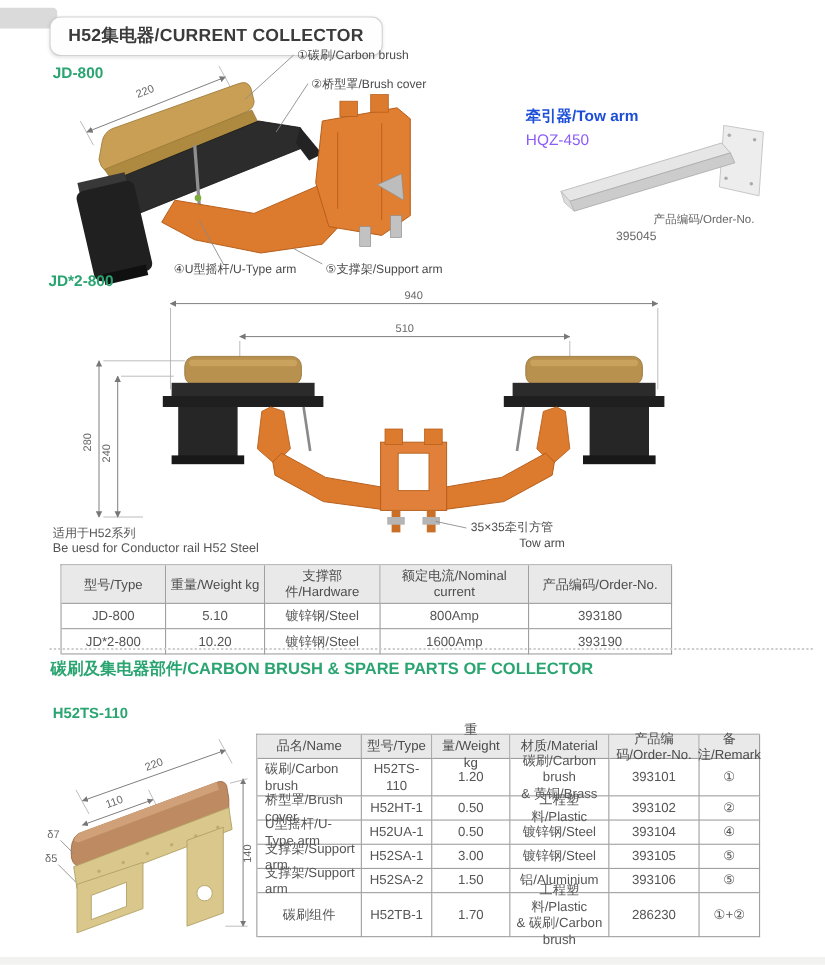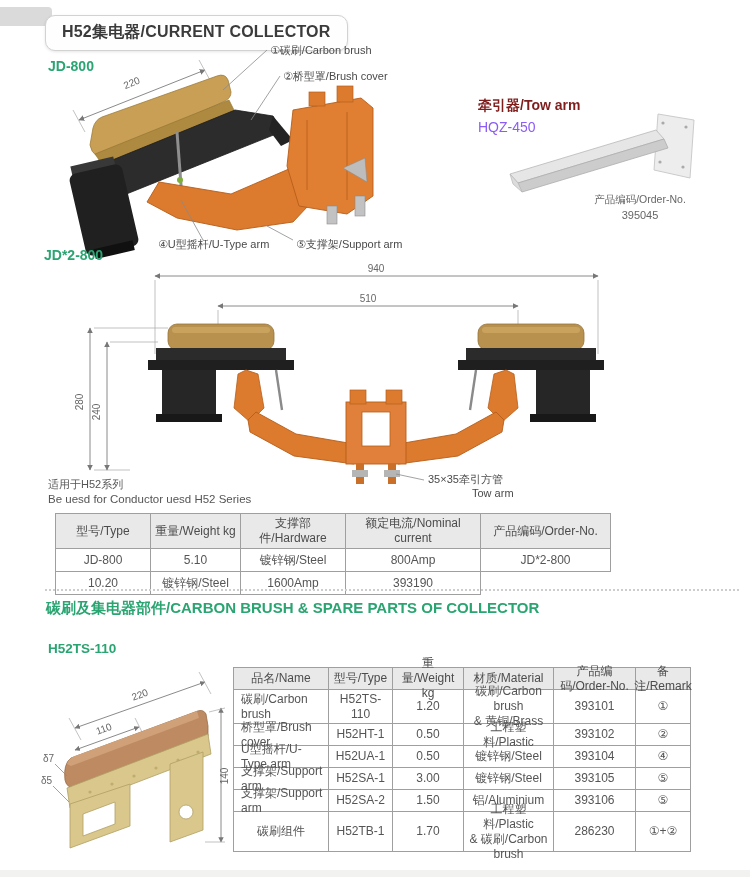--- a/index.html
+++ b/index.html
@@ -14,24 +14,24 @@
     left:45px; top:15px; padding:6px 16px 7px 16px;
     border:1px solid #d2d2d2; border-radius:10px; background:#fefefe;
     box-shadow:0 1px 3px rgba(0,0,0,0.10);
     font-size:16px; font-weight:700; color:#3b3b3b; letter-spacing:0.2px;
   }
   .green-label{color:#2aa571; font-weight:700;}
   .lbl-jd800{left:48px; top:58px; font-size:14px;}
   .lbl-jd2800{left:44px; top:247px; font-size:14px;}
   .lbl-h52ts{left:48px; top:641px; font-size:13.5px;}
   .section2-title{left:46px; top:599px; font-size:15px;}
-  .towarm-title{left:478px; top:97px; font-size:14px; font-weight:700; color:#7f1d1d;}
+  .towarm-title{left:478px; top:97px; font-size:14px; font-weight:700; color:#1d4ed8;}
   .towarm-model{left:478px; top:119px; font-size:14px; color:#8b5cf6;}
   .towarm-order{left:560px; top:193px; width:160px; text-align:center; font-size:10.5px; color:#666;}
-  .towarm-orderno{left:560px; top:209px; width:160px; text-align:center; font-size:11px; color:#666;}
+  .towarm-orderno{left:560px; top:209px; width:160px; font-size:11px; color:#666;}
   .note-cn{left:48px; top:477px; font-size:11px; color:#555;}
   .note-en{left:48px; top:493px; font-size:11.5px; color:#555;}
   .dotted-sep{left:45px; top:589px; width:694px; height:0; border-top:2px dotted #cdcdcd;}
 
   
   .grid-table{display:grid; border-left:1px solid #9f9f9f; border-top:1px solid #9f9f9f; background:#fff;}
   .grid-table .cell{
     border-right:1px solid #9f9f9f; border-bottom:1px solid #9f9f9f;
     display:flex; flex-direction:column; align-items:center; justify-content:center;
     font-size:12px; color:#555; text-align:center; line-height:1.25; padding:2px 3px; box-sizing:border-box;
@@ -183,33 +183,34 @@
     <rect x="338" y="202" width="8" height="20" fill="#c96f28"></rect>
     <rect x="302" y="208" width="16" height="7" fill="#b5b5b5"></rect>
     <rect x="334" y="208" width="16" height="7" fill="#b5b5b5"></rect>
 
     <polyline class="leader" points="346,212 374,218"></polyline>
     <text class="callout" x="378" y="221">35×35牵引方管</text>
     <text class="callout" x="422" y="235">Tow arm</text>
   </svg>
 
   <div class="abs note-cn">适用于H52系列</div>
-  <div class="abs note-en">Be uesd for Conductor uesd H52 Series</div>
+  <div class="abs note-en">Be uesd for Conductor rail H52 Steel</div>
 
   <div class="abs grid-table t1">
     <div class="cell head">型号/Type</div>
     <div class="cell head">重量/Weight kg</div>
     <div class="cell head">支撑部件/Hardware</div>
     <div class="cell head">额定电流/Nominal current</div>
     <div class="cell head">产品编码/Order-No.</div>
 
     <div class="cell">JD-800</div>
     <div class="cell">5.10</div>
     <div class="cell">镀锌钢/Steel</div>
     <div class="cell">800Amp</div>
+    <div class="cell">393180</div>
 
     <div class="cell">JD*2-800</div>
     <div class="cell">10.20</div>
     <div class="cell">镀锌钢/Steel</div>
     <div class="cell">1600Amp</div>
     <div class="cell">393190</div>
   </div>
 
   <div class="abs dotted-sep"></div>
 

